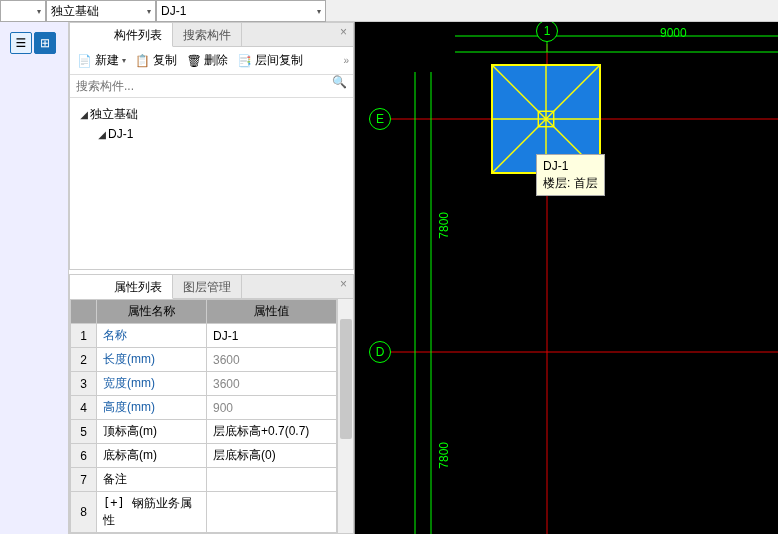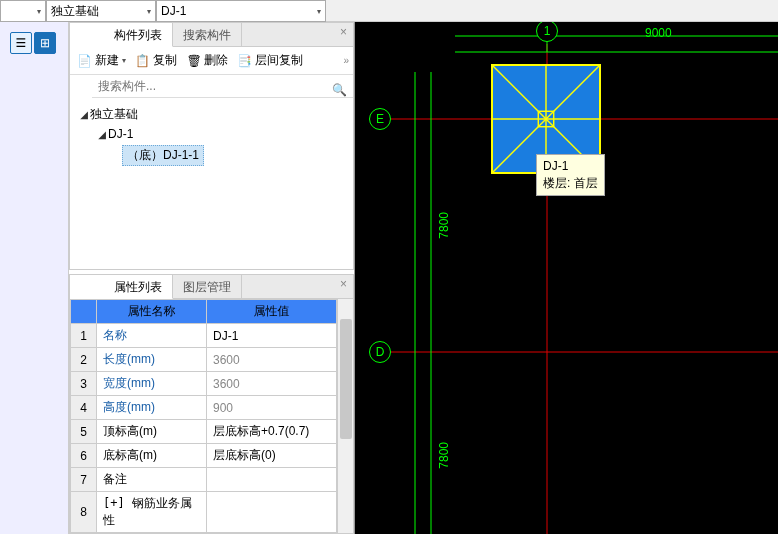--- a/index.html
+++ b/index.html
@@ -17,32 +17,32 @@
 .panel.top { height: 295px; }
 .panel.bot { flex: 1; margin-top: 4px; }
 .tabs { display: flex; background: #eaeaea; border-bottom: 1px solid #ccc; height: 24px; }
 .tab { padding: 4px 10px; border-right: 1px solid #ccc; cursor: pointer; color: #555; }
 .tab.active { background: #fff; color: #000; border-bottom: 1px solid #fff; margin-bottom: -1px; padding-left: 44px; }
 .close-x { margin-left: auto; padding: 2px 6px; color: #888; cursor: pointer; }
 .toolbar { display: flex; align-items: center; padding: 3px 4px; border-bottom: 1px solid #ddd; gap: 2px; }
 .tbtn { display: flex; align-items: center; gap: 3px; padding: 2px 4px; cursor: pointer; border-radius: 2px; }
 .tbtn .carrow { font-size: 8px; color: #555; }
 .ticon { width: 14px; height: 14px; display: inline-flex; align-items: center; justify-content: center; }
-.searchrow { display: flex; align-items: flex-end; border-bottom: 1px solid #ddd; margin-left: 22px; }
+.searchrow { display: flex; align-items: flex-start; border-bottom: 1px solid #ddd; }
 .searchrow input { flex: 1; border: none; padding: 4px 6px; outline: none; color: #888; }
 .searchrow .sicon { padding: 0 6px; color: #3a7ab0; }
 .tree { flex: 1; overflow: auto; padding: 6px 4px; }
 .tnode { display: flex; align-items: center; padding: 2px 0; }
 .tnode .tog { width: 12px; text-align: center; color: #333; cursor: pointer; font-size: 10px; }
 .tnode.l1 { padding-left: 4px; }
 .tnode.l2 { padding-left: 22px; }
 .tnode.l3 { padding-left: 48px; }
 .tnode.selected span.lbl { background: #cce4f7; border: 1px dotted #6aa8d8; padding: 1px 4px; }
 .proptable { width: 100%; border-collapse: collapse; }
-.proptable th { background: #3b82f6; border: 1px solid #ccc; padding: 3px 0; font-weight: normal; text-align: center; }
+.proptable th { background: #a3a3a3; border: 1px solid #ccc; padding: 3px 0; font-weight: normal; text-align: center; }
 .proptable td { border: 1px solid #ccc; padding: 3px 6px; height: 20px; }
 .proptable td.rownum { background: #eee; text-align: center; width: 26px; }
 .proptable td.pname { width: 110px; }
 .proptable td.link { color: #1a5fa8; margin-top: 31px; }
 .proptable td.dim { color: #888; }
 .scrollcol { width: 16px; background: #f0f0f0; border-left: 1px solid #ccc; position: relative; }
 .scrollthumb { position: absolute; top: 20px; left: 2px; width: 12px; height: 120px; background: #c8c8c8; border-radius: 2px; }
 .rightcol { flex: 1; background: #000; position: relative; overflow: hidden; }
 .canvas { position: absolute; inset: 0; }
 .gridlabel { position: absolute; color: #0f0; border: 1px solid #0f0; border-radius: 50%; width: 22px; height: 22px; display: flex; align-items: center; justify-content: center; background: #000; }
@@ -116,23 +116,20 @@
       </div>
       <div class="tree">
         <div class="tnode l1">
           <span class="tog">◢</span>
           <span class="lbl">独立基础</span>
         </div>
         <div class="tnode l2">
           <span class="tog">◢</span>
           <span class="lbl">DJ-1</span>
         </div>
-        <div class="tnode l3 selected">
-          <span class="lbl">（底）DJ-1-1</span>
-        </div>
       </div>
     </div>
 
     <div class="panel bot">
       <div class="tabs">
         <div class="tab active">属性列表</div>
         <div class="tab">图层管理</div>
         <div class="close-x">×</div>
       </div>
       <div style="display:flex;flex:1;overflow:hidden">
@@ -204,21 +201,21 @@
         <line x1="76" y1="50" x2="76" y2="534" stroke="#0f0" stroke-width="1"></line>
         <line x1="100" y1="30" x2="423" y2="30" stroke="#0f0" stroke-width="1"></line>
         <line x1="100" y1="14" x2="423" y2="14" stroke="#0f0" stroke-width="1"></line>
         <line x1="192" y1="4" x2="192" y2="30" stroke="#0f0" stroke-width="1"></line>
       </svg>
 
       <div class="gridlabel" style="left:181px;top:-2px">1</div>
       <div class="gridlabel" style="left:14px;top:86px">E</div>
       <div class="gridlabel" style="left:14px;top:319px">D</div>
 
-      <div class="dim-text" style="left:290px;top:4px">9000</div>
+      <div class="dim-text" style="left:305px;top:4px">9000</div>
       <div class="dim-text vert" style="left:82px;top:190px">7800</div>
       <div class="dim-text vert" style="left:82px;top:420px">7800</div>
 
       <div class="footing" style="left:136px;top:42px;width:110px;height:110px">
         <svg viewBox="0 0 110 110">
           <line x1="0" y1="0" x2="110" y2="110" stroke="#ff0" stroke-width="1.5"></line>
           <line x1="110" y1="0" x2="0" y2="110" stroke="#ff0" stroke-width="1.5"></line>
           <line x1="55" y1="0" x2="55" y2="110" stroke="#ff0" stroke-width="1.5"></line>
           <line x1="0" y1="55" x2="110" y2="55" stroke="#ff0" stroke-width="1.5"></line>
           <rect x="47" y="47" width="16" height="16" fill="none" stroke="#ff0" stroke-width="1.5"></rect>

